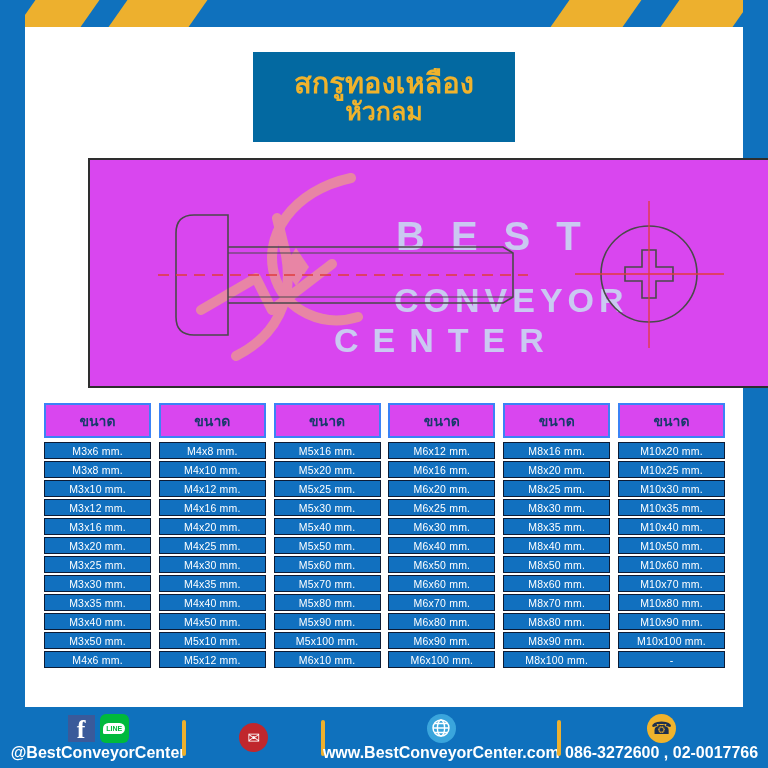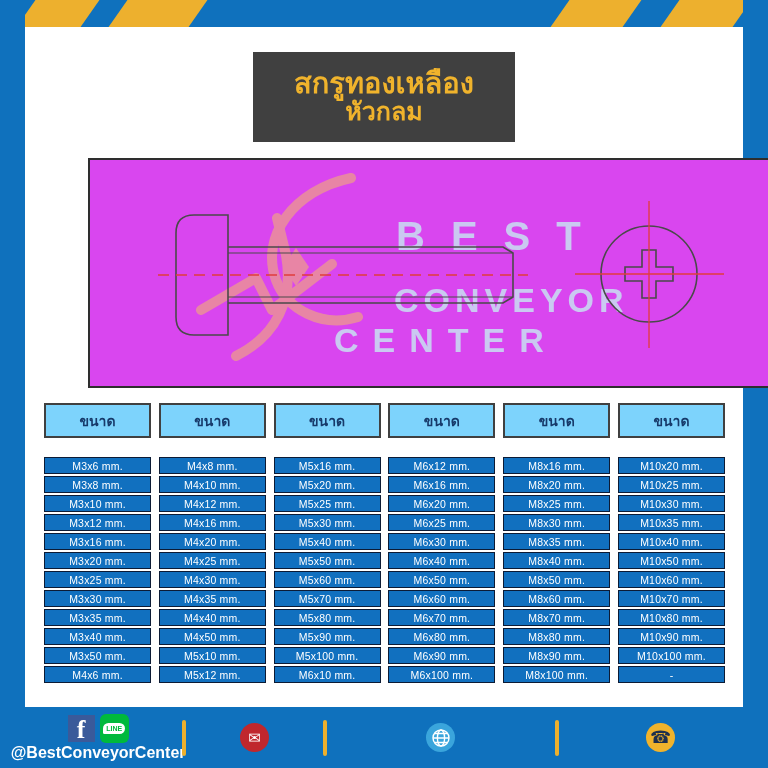--- a/index.html
+++ b/index.html
@@ -13,38 +13,38 @@
   .stripe{position:absolute;top:-2px;height:31px;background:#edb02e;transform:skewX(-35deg);}
   .stripe.s1{left:26px;width:64px;}
   .stripe.s2{left:118px;width:80px;}
   .stripe.s3{left:560px;width:72px;}
   .stripe.s4{left:670px;width:72px;}
   .frame-left{position:absolute;left:0;top:0;width:25px;height:707px;background:#0f71bd;}
   .frame-right{position:absolute;right:0;top:0;width:25px;height:707px;background:#0f71bd;}
 
   
   .title-box{
-    position:absolute;left:253px;top:52px;width:262px;height:90px;background:#404040;
+    position:absolute;left:253px;top:52px;width:262px;height:90px;background:#0369a1;
     display:flex;flex-direction:column;justify-content:center;align-items:center;
   }
   .title-line1{color:#f0b32c;font-weight:bold;font-size:29px;line-height:1.15;}
   .title-line2{color:#f0b32c;font-weight:bold;font-size:25px;line-height:1.1;font-family:Liberation Mono, monospace;}
 
   
   .drawing-box{
     position:absolute;left:88px;top:158px;width:704px;height:230px;
     background:#d946ef;border:2px solid #2e2e2e;box-sizing:border-box;
   }
   .drawing-box svg{display:block;width:100%;height:100%;}
 
   
   .size-table{position:absolute;left:44px;top:403px;width:681px;display:flex;justify-content:space-between;}
   .size-column{width:107px;}
   .size-header{
-    height:35px;margin-bottom:19px;background:#7dd3fc;border:2px solid #404040;box-sizing:border-box;
+    height:35px;margin-bottom:4px;background:#d946ef;border:2px solid #3b82f6;box-sizing:border-box;
     display:flex;align-items:center;justify-content:center;
     color:#173a6a;font-weight:bold;font-size:14px;
   }
   .size-cell{
     height:17px;margin-bottom:2px;background:#1170bf;border:1.5px solid #0c1b35;box-sizing:border-box;
     display:flex;align-items:center;justify-content:center;
     color:#ffffff;font-size:10.5px;letter-spacing:0.2px;
   }
 
   
@@ -234,22 +234,24 @@
     <div class="footer-section fsec3">
       <div class="circle-icon globe-icon-bg">
         <svg width="20" height="20" viewBox="0 0 20 20">
           <g stroke="#ffffff" stroke-width="1.4" fill="none">
             <circle cx="10" cy="10" r="8"></circle>
             <ellipse cx="10" cy="10" rx="3.6" ry="8"></ellipse>
             <path d="M 2 10 H 18 M 3.2 5.5 H 16.8 M 3.2 14.5 H 16.8"></path>
           </g>
         </svg>
       </div>
+      <div class="footer-text">www.BestConveyorCenter.com</div>
     </div>
 
     <div class="footer-divider"></div>
 
     <div class="footer-section fsec4">
       <div class="circle-icon phone-icon-bg">☎</div>
+      <div class="footer-text">086-3272600 , 02-0017766</div>
     </div>
 
   </div>
 </div>
 
 </body></html>

